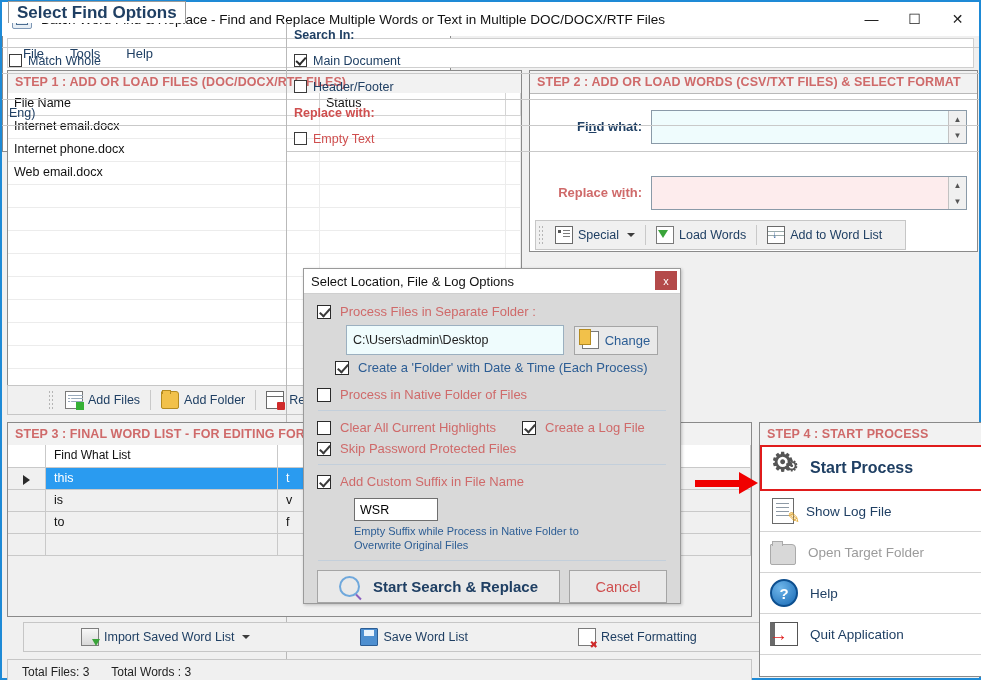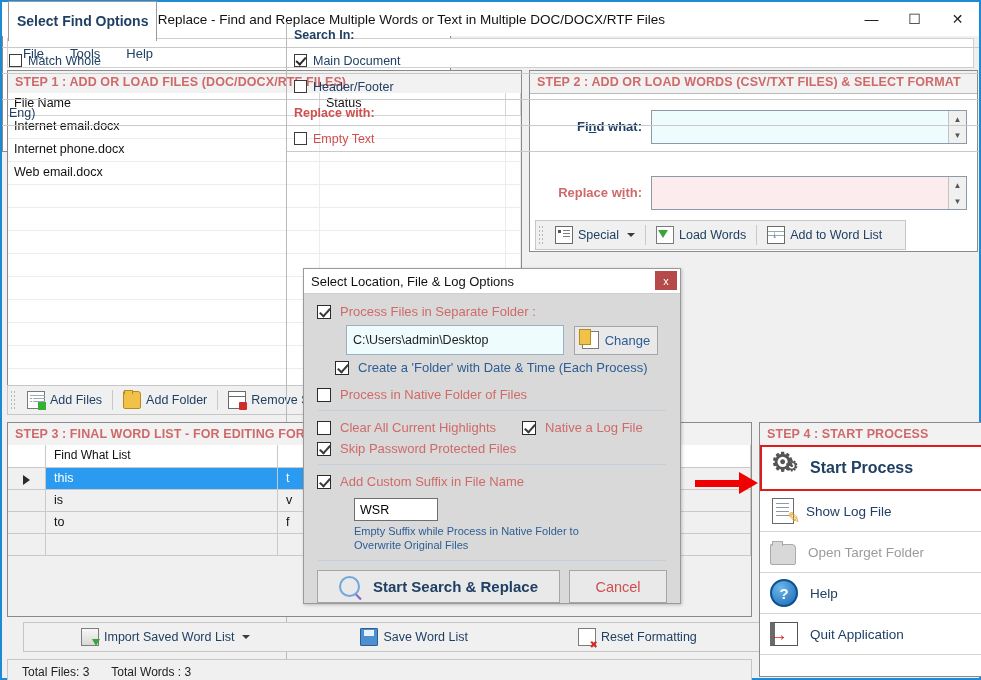--- a/index.html
+++ b/index.html
@@ -102,21 +102,21 @@
   .ico.gridred::after{content:"";position:absolute;right:-2px;bottom:-2px;width:8px;height:8px;background:#d02a2a;border-radius:1px;}
   .ico.disk{background:#4e8fd0;border:1px solid #2c5d94;border-radius:1px;}
   .ico.disk::after{content:"";position:absolute;left:3px;top:1px;width:10px;height:6px;background:#e9f2fb;}
   .ico.eraser{background:#d23b3b;border:1px solid #8e2020;border-radius:2px;}
   .ico.eraser::after{content:"";position:absolute;left:4px;top:3px;width:8px;height:10px;border:1px solid #fff;box-sizing:border-box;border-radius:1px;}
   .ico.impt{background:linear-gradient(#f7f7f7,#d8d8d8);border:1px solid #7d7d7d;}
   .ico.impt::after{content:"";position:absolute;right:-2px;bottom:-1px;width:0;height:0;border-left:4px solid transparent;border-right:4px solid transparent;border-top:7px solid #3aa43a;}
   .ico.xmark{background:#fff;border:1px solid #7a7a7a;}
   .ico.xmark::after{content:"\2716";position:absolute;right:-3px;bottom:-5px;color:#d02a2a;font-size:10px;}
   .caret{width:0;height:0;border-left:4px solid transparent;border-right:4px solid transparent;border-top:4px solid #3c3c3c;margin-left:3px;}
-  #tb1{left:5px;top:383px;width:515px;}
+  #tb1{left:5px;top:383px;width:515px;padding-left:38px;}
   
   #step2{left:527px;top:68px;width:449px;height:182px;}
   .fieldrow{display:flex;align-items:center;padding:0 10px;}
   .flabel{width:102px;text-align:right;padding-right:9px;font-size:13px;line-height:16px;white-space:nowrap;}
   .flabel.find{color:#1f3f63;font-weight:600;}
   .flabel.repl{color:#cf6a6a;font-weight:600;}
   .flabel u{text-decoration:underline;}
   .fbox{flex:1;height:34px;border:1px solid #8a9aa8;display:flex;box-sizing:border-box;}
   .fbox .inner{flex:1;height:100%;border:none;outline:none;font-family:"Liberation Sans",sans-serif;font-size:12.5px;padding:3px 5px;box-sizing:border-box;resize:none;}
   .fbox.find .inner{background:#effcfd;}
@@ -128,22 +128,22 @@
   .ico.special::before{content:"";position:absolute;left:2px;top:3px;width:3px;height:3px;background:#555;}
   .ico.special::after{content:"";position:absolute;left:7px;top:3px;right:2px;height:1px;background:#7b7b7b;
      box-shadow:0 3px 0 0 #7b7b7b,0 6px 0 0 #7b7b7b;}
   .ico.loadw{background:#fff;border:1px solid #7a7a7a;}
   .ico.loadw::after{content:"";position:absolute;left:1px;top:3px;width:0;height:0;border-left:5px solid transparent;border-right:5px solid transparent;border-top:8px solid #3aa43a;}
   .ico.addlist{background:#fff;border:1px solid #6a6a6a;}
   .ico.addlist::before{content:"";position:absolute;left:0;top:4px;right:0;height:1px;background:#9aa;box-shadow:0 4px 0 0 #9aa;}
   .ico.addlist::after{content:"\2193";position:absolute;left:4px;top:2px;font-size:10px;color:#2a5c9a;}
   
   #findopt{left:527px;top:256px;width:449px;height:150px;background:#fff;border:1px solid #8a8a8a;box-sizing:border-box;}
-  .fo-tab{position:absolute;left:6px;top:-1px;height:21px;line-height:21px;padding:9px 8px;
-    background:#fff;border:1px solid #9a9a9a;border-bottom:none;font-size:14px;color:#1f3f63;font-weight:600;}
+  .fo-tab{position:absolute;left:6px;top:-1px;height:21px;line-height:21px;padding:0 8px;
+    background:#fff;border:1px solid #9a9a9a;border-bottom:none;font-size:17px;color:#1f3f63;font-weight:600;}
   .fo-grid{position:absolute;left:0;top:20px;right:0;bottom:0;display:flex;}
   .fo-col{border-right:1px solid #b9b9b9;box-sizing:border-box;}
   .fo-col:last-child{border-right:none;}
   .fo-cell{height:26px;border-bottom:1px solid #c9c9c9;display:flex;align-items:center;padding-left:7px;box-sizing:border-box;
     font-size:12.5px;color:#1f3f63;white-space:nowrap;}
   .fo-cell.hdr{font-weight:700;}
   .fo-cell.red{color:#cf4f4f;font-weight:700;}
   .fo-cell.redlbl{color:#cf4f4f;}
   .cb{width:13px;height:13px;border:1px solid #3b3b3b;background:#fff;margin-right:6px;flex:none;position:relative;box-sizing:border-box;}
   .cb.on::after{content:"";position:absolute;left:3px;top:0px;width:4px;height:8px;border:solid #2b2b2b;border-width:0 2px 2px 0;transform:rotate(42deg);}
@@ -557,21 +557,21 @@
         <span class="dcb"></span>
         <span class="dlabel">Process in Native Folder of Files</span>
       </div>
 
       <div class="dsep"></div>
 
       <div class="dline" style="justify-content:flex-start;">
         <span class="dcb"></span>
         <span class="dlabel">Clear All Current Highlights</span>
         <span class="dcb on" style="margin-left:26px;"></span>
-        <span class="dlabel">Native a Log File</span>
+        <span class="dlabel">Create a Log File</span>
       </div>
 
       <div class="dline">
         <span class="dcb on"></span>
         <span class="dlabel">Skip Password Protected Files</span>
       </div>
 
       <div class="dsep"></div>
 
       <div class="dline">

